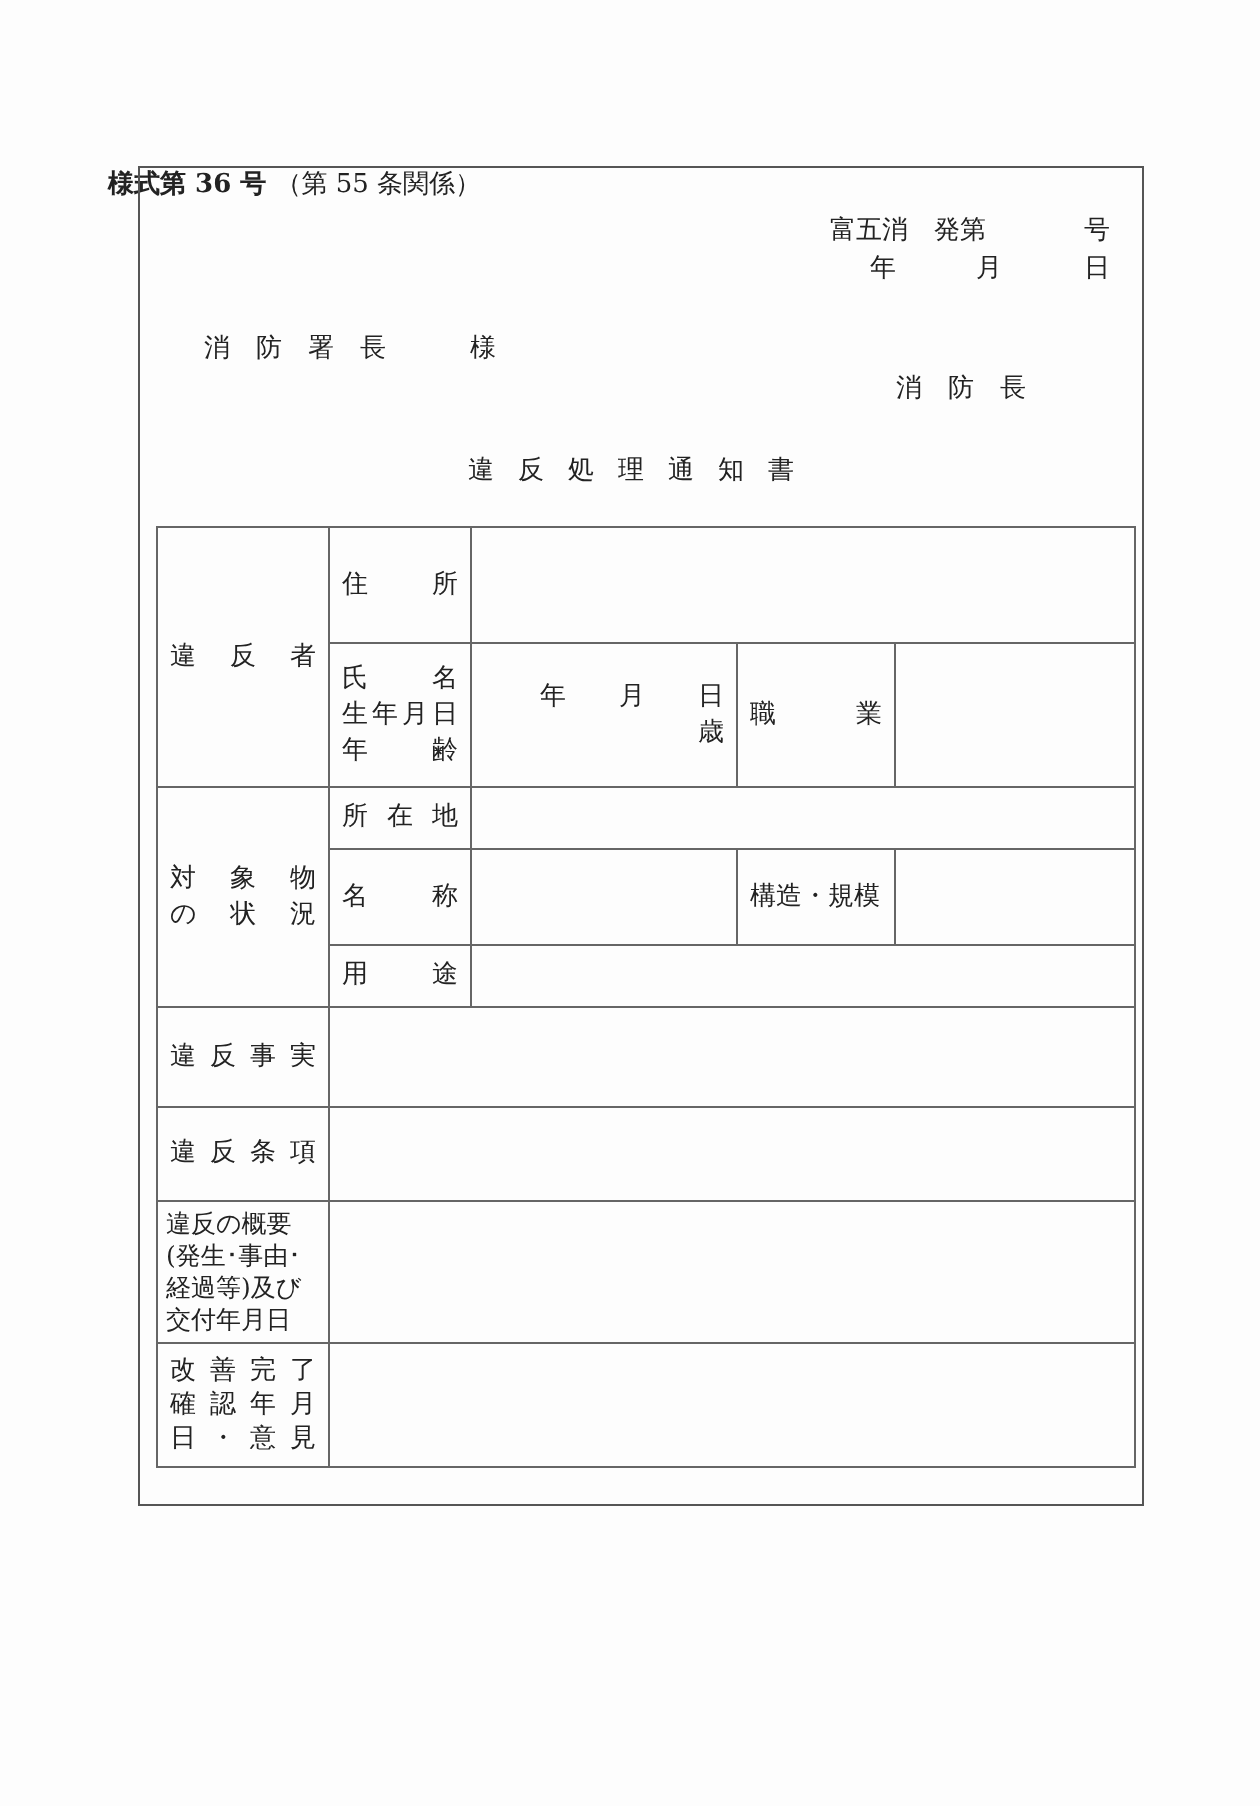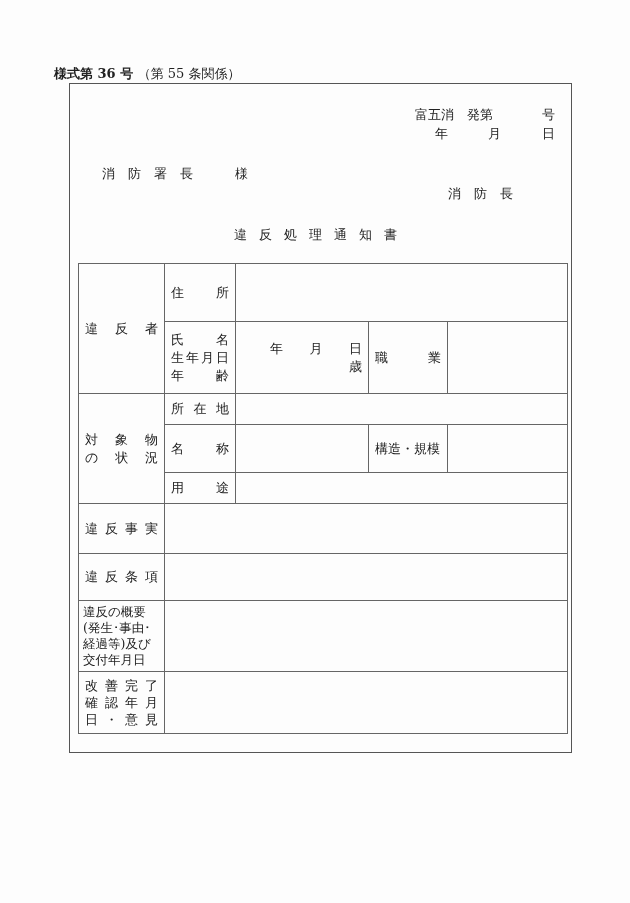--- a/index.html
+++ b/index.html
@@ -2,21 +2,21 @@
 <html><head>
 <meta charset="utf-8">
 <style>
   html, body { margin:0; padding:0; background:#fdfdfd; }
   body {
     width:630px; height:903px; position:relative; overflow:hidden;
     font-family:"DejaVu Serif","Liberation Serif",serif;
     color:#222; font-size:13px;
   }
   .abs { position:absolute; white-space:nowrap; }
-  .form-title { left:54px; top:65px; font-size:13px; font-weight:bold; }
+  .form-title { left:54px; top:83px; font-size:13px; font-weight:bold; }
   .form-title .paren { font-weight:normal; }
   .frame { position:absolute; left:69px; top:83px; width:503px; height:670px; border:1px solid #555; box-sizing:border-box; }
   table.grid {
     position:absolute; left:78px; top:263px; width:489px;
     border-collapse:collapse; table-layout:fixed;
   }
   table.grid td {
     border:1px solid #666; padding:0 6px; vertical-align:middle; font-size:13px; line-height:18px;
   }
   .just { display:flex; justify-content:space-between; }

